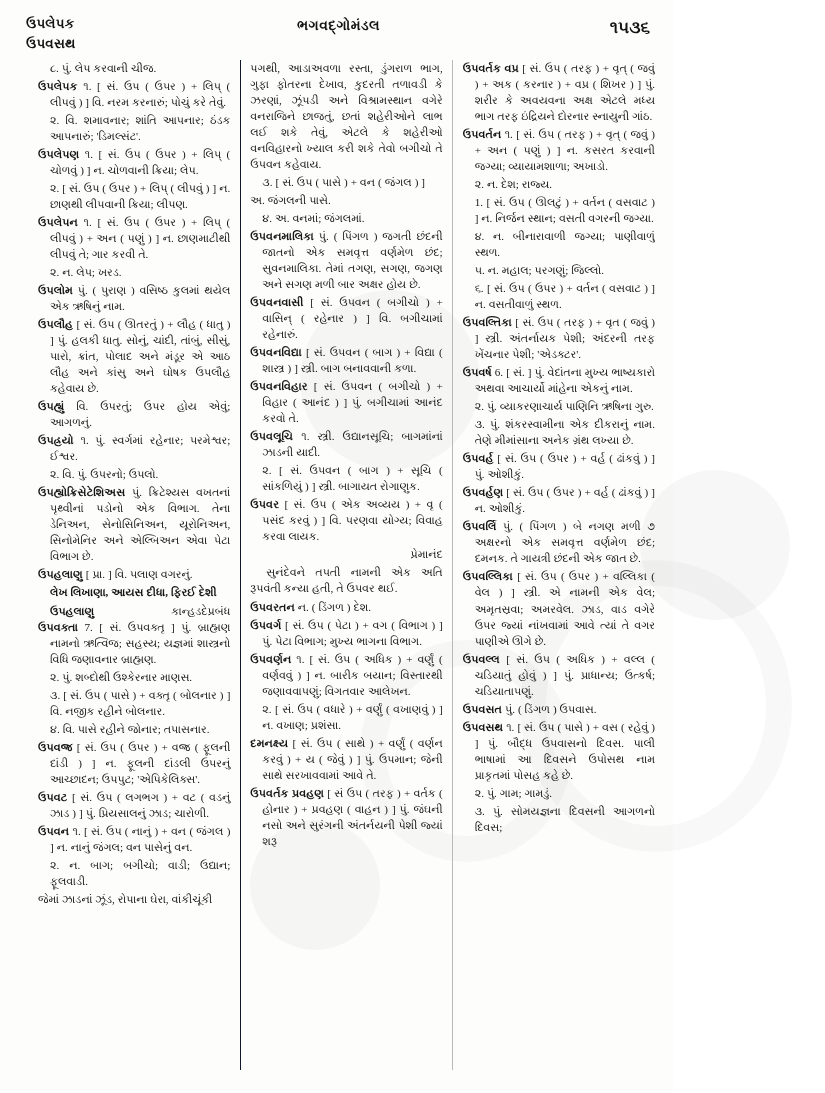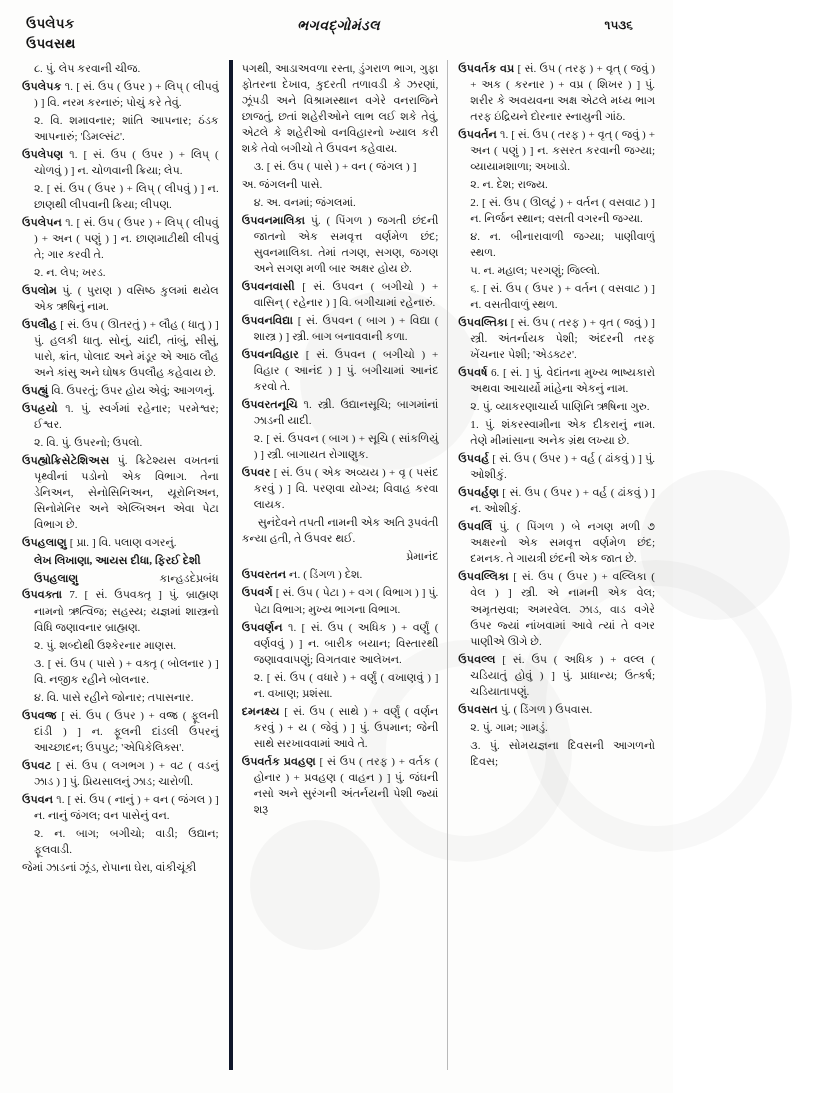--- a/index.html
+++ b/index.html
@@ -18,36 +18,36 @@
     background:#fdfdfc;
   }
   
   .watermark{position:absolute;inset:0;pointer-events:none;z-index:0;}
   .wm{position:absolute;border-radius:50%;background:#000;opacity:.030;}
   .wm.ring{background:none;border:26px solid #000;opacity:.028;}
 
   
   .hdr{position:relative;z-index:2;height:46px;}
   .hdr-left{position:absolute;left:4px;top:0;font-weight:bold;font-size:13.5px;line-height:1.45;letter-spacing:.2px;}
-  .hdr-center{position:absolute;left:0;right:0;top:4px;text-align:center;font-weight:bold;font-size:14px;letter-spacing:.4px;font-style:italic;}
-  .hdr-right{position:absolute;right:22px;top:4px;font-weight:bold;font-size:12px;}
+  .hdr-center{position:absolute;left:0;right:0;top:4px;text-align:center;font-weight:bold;font-size:14px;letter-spacing:.4px;}
+  .hdr-right{position:absolute;right:5px;top:4px;font-weight:bold;font-size:17px;}
 
   
   .cols{position:relative;z-index:2;display:flex;height:1010px;}
   .col{
     flex:1 1 0;
     font-size:11.1px;
     line-height:1.445;
     text-align:justify;
     -webkit-hyphens:none;hyphens:none;
     word-spacing:.2px;
     overflow:hidden;
   }
-  .col.c1{padding-right:10px;}
-  .col.c2{padding:0 9px;border-left:4px solid #0f172a;border-right:1px solid #b9b9b9;}
+  .col.c1{padding-right:10px;margin-left:16px;}
+  .col.c2{padding:0 9px;border-left:1px solid #0f172a;border-right:1px solid #b9b9b9;}
   .col.c3{padding-left:10px;}
 
   .entry{margin:0 0 2.0px 0;padding:0;text-indent:0;}
   .entry.hang{padding-left:12px;text-indent:-12px;}
   .entry.sense{padding-left:12px;text-indent:0;}
   .entry.cont{padding-left:0;text-indent:0;}
   .entry.para{text-indent:16px;}
   .hw{font-weight:bold;letter-spacing:.1px;}
   .cite{display:flex;justify-content:space-between;gap:8px;padding-left:12px;}
   .cite .src{font-weight:bold;}
@@ -110,48 +110,49 @@
       </div>
     <div class="col c2">
         <div class="entry cont">પગથી, આડાઅવળા રસ્તા, ડુંગરાળ ભાગ, ગુફા ફોતરના દેખાવ, કુદરતી તળાવડી કે ઝરણાં, ઝૂંપડી અને વિશ્રામસ્થાન વગેરે વનરાજિને છાજતું, છતાં શહેરીઓને લાભ લઈ શકે તેવું, એટલે કે શહેરીઓ વનવિહારનો ખ્યાલ કરી શકે તેવો બગીચો તે ઉપવન કહેવાય.</div>
         <div class="entry sense">૩. [ સં. ઉપ ( પાસે ) + વન ( જંગલ ) ]</div>
         <div class="entry cont">અ. જંગલની પાસે.</div>
         <div class="entry sense">૪. અ. વનમાં; જંગલમાં.</div>
         <div class="entry hang"><span class="hw">ઉપવનમાલિકા</span><span> પું. ( પિંગળ ) જગતી છંદની જાતનો એક સમવૃત્ત વર્ણમેળ છંદ; સુવનમાલિકા. તેમાં તગણ, સગણ, જગણ અને સગણ મળી બાર અક્ષર હોય છે.</span></div>
         <div class="entry hang"><span class="hw">ઉપવનવાસી</span><span> [ સં. ઉપવન ( બગીચો ) + વાસિન્ ( રહેનાર ) ] વિ. બગીચામાં રહેનારું.</span></div>
         <div class="entry hang"><span class="hw">ઉપવનવિદ્યા</span><span> [ સં. ઉપવન ( બાગ ) + વિદ્યા ( શાસ્ત્ર ) ] સ્ત્રી. બાગ બનાવવાની કળા.</span></div>
         <div class="entry hang"><span class="hw">ઉપવનવિહાર</span><span> [ સં. ઉપવન ( બગીચો ) + વિહાર ( આનંદ ) ] પું. બગીચામાં આનંદ કરવો તે.</span></div>
-        <div class="entry hang"><span class="hw">ઉપવરતનૂચિ</span><span> ૧. સ્ત્રી. ઉદ્યાનસૂચિ; બાગમાંનાં ઝાડની યાદી.</span></div>
+        <div class="entry hang"><span class="hw">ઉપવલૂચિ</span><span> ૧. સ્ત્રી. ઉદ્યાનસૂચિ; બાગમાંનાં ઝાડની યાદી.</span></div>
         <div class="entry sense">૨. [ સં. ઉપવન ( બાગ ) + સૂચિ ( સાંકળિયું ) ] સ્ત્રી. બાગાયત રોગાણુક.</div>
         <div class="entry hang"><span class="hw">ઉપવર</span><span> [ સં. ઉપ ( એક અવ્યય ) + વૃ ( પસંદ કરવું ) ] વિ. પરણવા યોગ્ય; વિવાહ કરવા લાયક.</span></div>
+        <div class="entry right">પ્રેમાનંદ</div>
         <div class="entry para">સુનંદેવને તપતી નામની એક અતિ રૂપવંતી કન્યા હતી, તે ઉપવર થઈ.</div>
-        <div class="entry right">પ્રેમાનંદ</div>
         <div class="entry hang"><span class="hw">ઉપવરતન</span><span> ન. ( ડિંગળ ) દેશ.</span></div>
         <div class="entry hang"><span class="hw">ઉપવર્ગ</span><span> [ સં. ઉપ ( પેટા ) + વગ ( વિભાગ ) ] પું. પેટા વિભાગ; મુખ્ય ભાગના વિભાગ.</span></div>
         <div class="entry hang"><span class="hw">ઉપવર્ણન</span><span> ૧. [ સં. ઉપ ( અધિક ) + વર્ણું ( વર્ણવવું ) ] ન. બારીક બયાન; વિસ્તારથી જણાવવાપણું; વિગતવાર આલેખન.</span></div>
         <div class="entry sense">૨. [ સં. ઉપ ( વધારે ) + વર્ણું ( વખાણવું ) ] ન. વખાણ; પ્રશંસા.</div>
         <div class="entry hang"><span class="hw">દમનક્ષ્ય</span><span> [ સં. ઉપ ( સાથે ) + વર્ણું ( વર્ણન કરવું ) + ય ( જેવું ) ] પું. ઉપમાન; જેની સાથે સરખાવવામાં આવે તે.</span></div>
         <div class="entry hang"><span class="hw">ઉપવર્તક પ્રવહણ</span><span> [ સં ઉપ ( તરફ ) + વર્તક ( હોનાર ) + પ્રવહણ ( વાહન ) ] પું. જંઘની નસો અને સુરંગની અંતર્નયની પેશી જ્યાં શરૂ</span></div>
       </div>
     <div class="col c3">
         <div class="entry hang"><span class="hw">ઉપવર્તક વપ્ર</span><span> [ સં. ઉપ ( તરફ ) + વૃત્ ( જવું ) + અક ( કરનાર ) + વપ્ર ( શિખર ) ] પું. શરીર કે અવયવના અક્ષ એટલે મધ્ય ભાગ તરફ ઇંદ્રિયને દોરનાર સ્નાયુની ગાંઠ.</span></div>
         <div class="entry hang"><span class="hw">ઉપવર્તન</span><span> ૧. [ સં. ઉપ ( તરફ ) + વૃત્ ( જવું ) + અન ( પણું ) ] ન. કસરત કરવાની જગ્યા; વ્યાયામશાળા; અખાડો.</span></div>
         <div class="entry sense">૨. ન. દેશ; રાજ્ય.</div>
-        <div class="entry sense">2. [ સં. ઉપ ( ઊલટું ) + વર્તન ( વસવાટ ) ] ન. નિર્જન સ્થાન; વસતી વગરની જગ્યા.</div>
+        <div class="entry sense">1. [ સં. ઉપ ( ઊલટું ) + વર્તન ( વસવાટ ) ] ન. નિર્જન સ્થાન; વસતી વગરની જગ્યા.</div>
         <div class="entry sense">૪. ન. બીનારાવાળી જગ્યા; પાણીવાળું સ્થળ.</div>
         <div class="entry sense">૫. ન. મહાલ; પરગણું; જિલ્લો.</div>
         <div class="entry sense">૬. [ સં. ઉપ ( ઉપર ) + વર્તન ( વસવાટ ) ] ન. વસતીવાળું સ્થળ.</div>
         <div class="entry hang"><span class="hw">ઉપવલ્તિકા</span><span> [ સં. ઉપ ( તરફ ) + વૃત ( જવું ) ] સ્ત્રી. અંતર્નાયક પેશી; અંદરની તરફ ખેંચનાર પેશી; 'એડક્ટર'.</span></div>
         <div class="entry hang"><span class="hw">ઉપવર્ષ</span><span> 6. [ સં. ] પું. વેદાંતના મુખ્ય ભાષ્યકારો અથવા આચાર્યો માંહેના એકનું નામ.</span></div>
         <div class="entry sense">૨. પું. વ્યાકરણાચાર્ય પાણિનિ ઋષિના ગુરુ.</div>
-        <div class="entry sense">1. પું. શંકરસ્વામીના એક દીકરાનું નામ. તેણે મીમાંસાના અનેક ગ્રંથ લખ્યા છે.</div>
+        <div class="entry sense">૩. પું. શંકરસ્વામીના એક દીકરાનું નામ. તેણે મીમાંસાના અનેક ગ્રંથ લખ્યા છે.</div>
         <div class="entry hang"><span class="hw">ઉપવર્હ</span><span> [ સં. ઉપ ( ઉપર ) + વર્હ ( ઢાંકવું ) ] પું. ઓશીકું.</span></div>
         <div class="entry hang"><span class="hw">ઉપવર્હણ</span><span> [ સં. ઉપ ( ઉપર ) + વર્હ ( ઢાંકવું ) ] ન. ઓશીકું.</span></div>
         <div class="entry hang"><span class="hw">ઉપવર્લિ</span><span> પું. ( પિંગળ ) બે નગણ મળી ૭ અક્ષરનો એક સમવૃત્ત વર્ણમેળ છંદ; દમનક. તે ગાયત્રી છંદની એક જાત છે.</span></div>
         <div class="entry hang"><span class="hw">ઉપવલ્લિકા</span><span> [ સં. ઉપ ( ઉપર ) + વલ્લિકા ( વેલ ) ] સ્ત્રી. એ નામની એક વેલ; અમૃતસ્રવા; અમરવેલ. ઝાડ, વાડ વગેરે ઉપર જ્યાં નાંખવામાં આવે ત્યાં તે વગર પાણીએ ઊગે છે.</span></div>
         <div class="entry hang"><span class="hw">ઉપવલ્લ</span><span> [ સં. ઉપ ( અધિક ) + વલ્લ ( ચડિયાતું હોવું ) ] પું. પ્રાધાન્ય; ઉત્કર્ષ; ચડિયાતાપણું.</span></div>
         <div class="entry hang"><span class="hw">ઉપવસત</span><span> પું. ( ડિંગળ ) ઉપવાસ.</span></div>
+        <div class="entry hang"><span class="hw">ઉપવસથ</span><span> ૧. [ સં. ઉપ ( પાસે ) + વસ ( રહેવું ) ] પું. બૌદ્ધ ઉપવાસનો દિવસ. પાલી ભાષામાં આ દિવસને ઉપોસથ નામ પ્રાકૃતમાં પોસહ કહે છે.</span></div>
         <div class="entry sense">૨. પું. ગામ; ગામડું.</div>
         <div class="entry sense">૩. પું. સોમયજ્ઞના દિવસની આગળનો દિવસ;</div>
       </div>
   </div>
 
 </div>
 
 </body></html>

